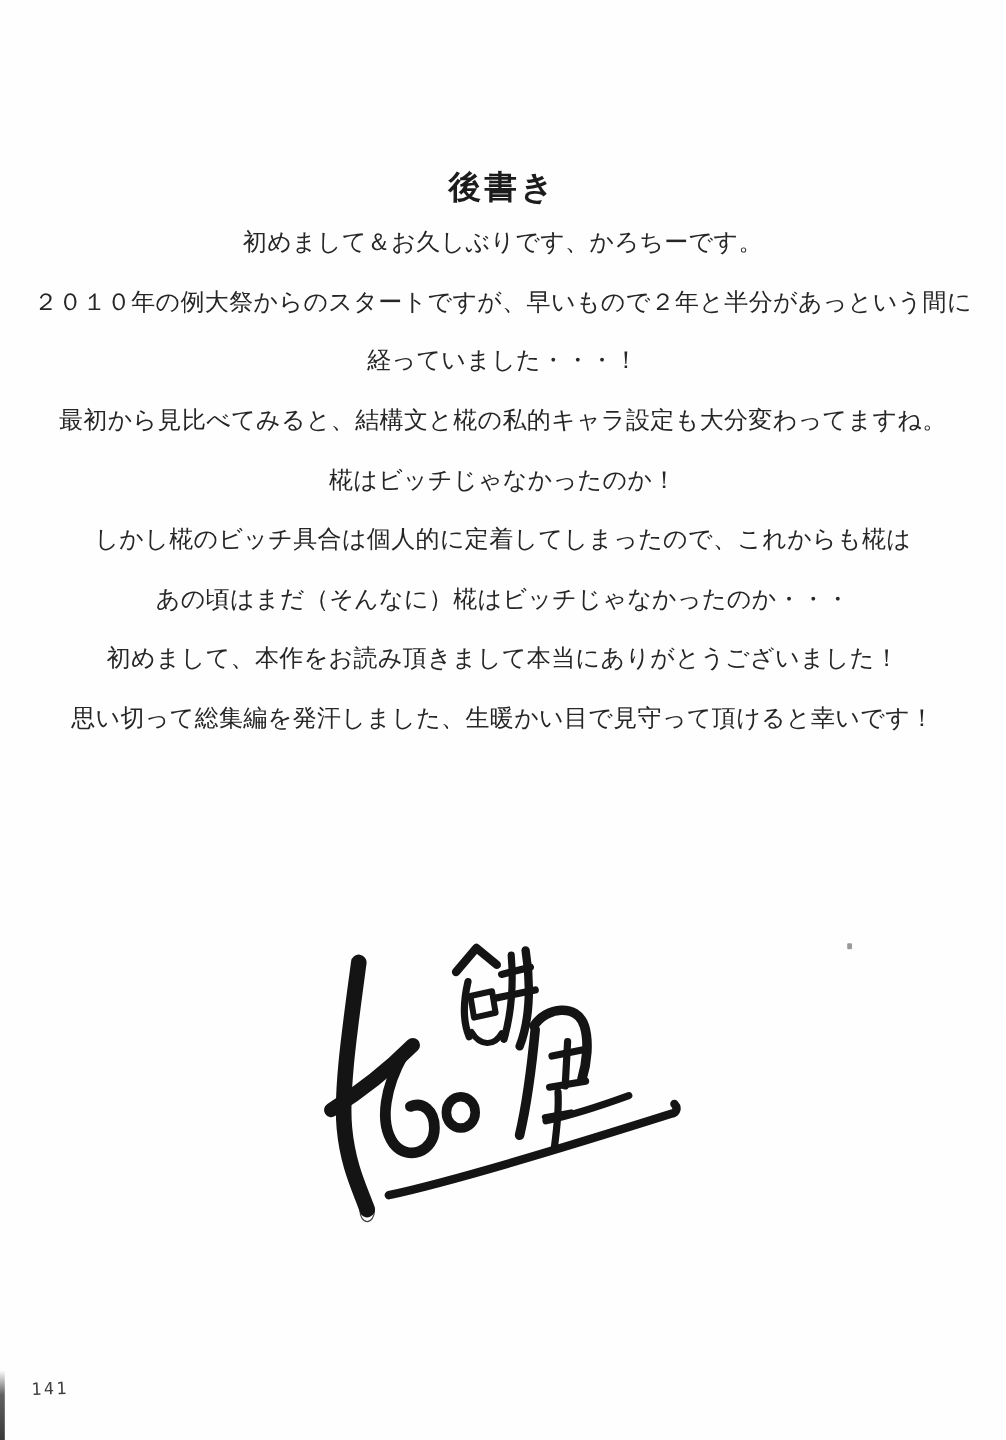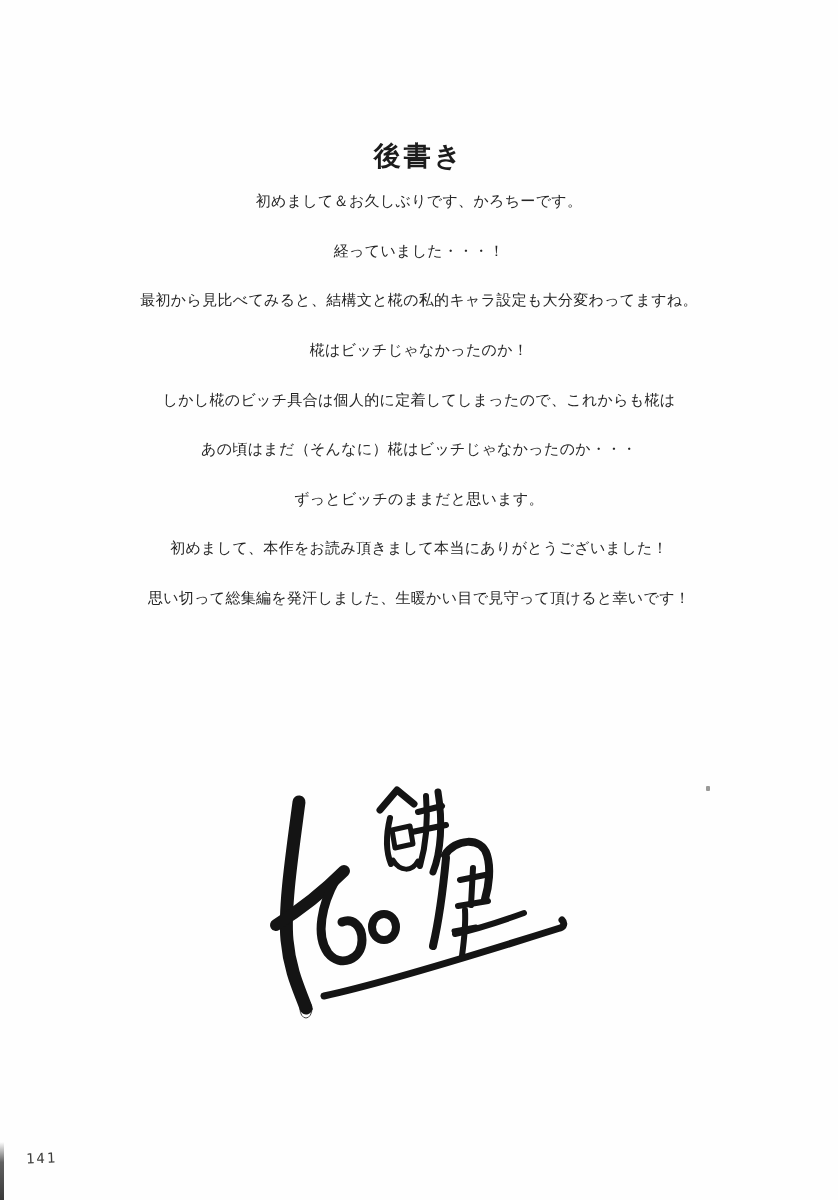--- a/index.html
+++ b/index.html
@@ -34,21 +34,21 @@
     left: 0;
     width: 100%;
   }
   .afterword p {
     margin: 0;
     height: 49.6px;
     display: flex;
     align-items: center;
     justify-content: center;
     text-align: center;
-    font-size: 15px;
+    font-size: 20px;
     letter-spacing: 0.3px;
     color: #262626;
     white-space: nowrap;
   }
   .signature {
     position: absolute;
     left: 240px;
     top: 760px;
     width: 360px;
     height: 280px;
@@ -90,26 +90,26 @@
 </style>
 </head>
 <body>
 
 <div class="page">
 
   <h1 class="title">後書き</h1>
 
   <div class="afterword">
     <p>初めまして＆お久しぶりです、かろちーです。</p>
+    <p>２０１０年の例大祭からのスタートですが、早いもので２年と半分があっという間に</p>
     <p>経っていました・・・！</p>
     <p>最初から見比べてみると、結構文と椛の私的キャラ設定も大分変わってますね。</p>
     <p>椛はビッチじゃなかったのか！</p>
     <p>しかし椛のビッチ具合は個人的に定着してしまったので、これからも椛は</p>
     <p>あの頃はまだ（そんなに）椛はビッチじゃなかったのか・・・</p>
-    <p>ずっとビッチのままだと思います。</p>
     <p>初めまして、本作をお読み頂きまして本当にありがとうございました！</p>
     <p>思い切って総集編を発汗しました、生暖かい目で見守って頂けると幸いです！</p>
   </div>
 
   <svg class="signature" viewBox="0 0 360 280" aria-hidden="true">
 
     <path d="M59,42 C52,95 44,148 47,180 C50,213 61,233 66,248" stroke-width="13"></path>
     <ellipse cx="66" cy="249" rx="6" ry="9" fill="#2a2a2a" stroke="none" opacity="0.8"></ellipse>
 
     <path d="M36,165 C60,150 85,130 104,111" stroke-width="12"></path>

